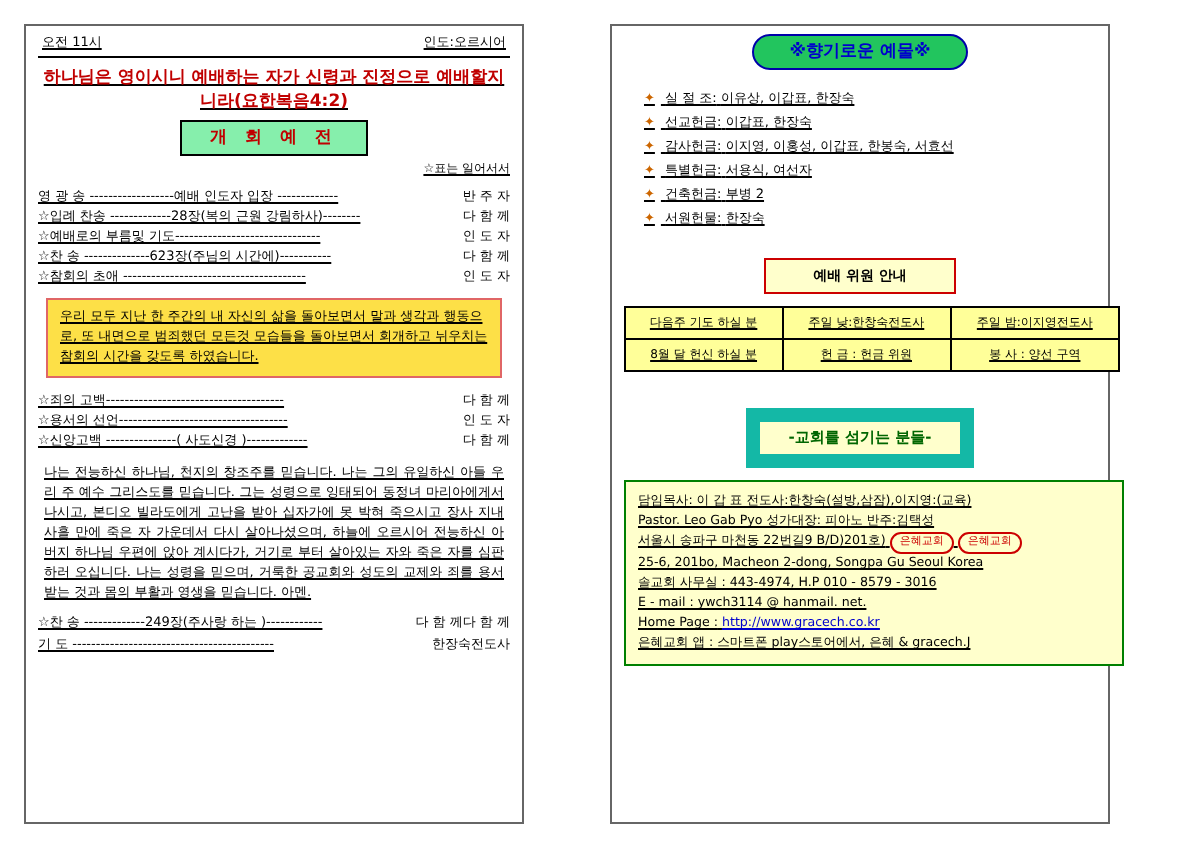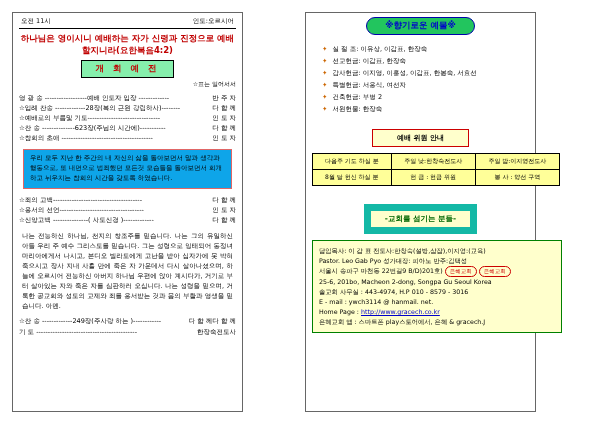--- a/index.html
+++ b/index.html
@@ -4,21 +4,21 @@
 <style>
   html,body{margin:0;padding:0;}
   body{
     width:600px;height:424px;
     background:#ffffff;
     font-family:"DejaVu Sans","Liberation Sans",sans-serif;
     font-size:7px;color:#000;
     overflow:hidden;
   }
   .page{position:relative;width:600px;height:424px;}
-  .panel{position:absolute;top:12px;width:231px;height:400px;border:1px solid #666;box-sizing:border-box;background:#fff;}
+  .panel{position:absolute;top:12px;width:250px;height:400px;border:1px solid #666;box-sizing:border-box;background:#fff;text-decoration:underline;}
   .left{left:12px;}
   .right{left:305px;}
   .pad{padding:4px 6px;box-sizing:border-box;width:100%;height:100%;position:relative;}
   .row-head{display:flex;justify-content:space-between;font-size:6.5px;padding:0 2px 1px 2px;}
   .hr{border-top:1px solid #000;margin:1px 0 2px 0;}
 
   .title-banner{
     text-align:center;font-size:8.5px;font-weight:bold;color:#c00000;
     padding:2px 0 3px 0;
   }
@@ -27,21 +27,21 @@
     padding:2px 14px;font-weight:bold;font-size:8.5px;color:#c00000;
     letter-spacing:3px;
   }
   .center{text-align:center;}
 
   .order-list{margin-top:4px;font-size:6.5px;line-height:1.55;}
   .order-list div{white-space:nowrap;}
   .ol-r{float:right;}
 
   .verse-box{
-    margin:6px 4px;border:1px solid #e06666;background:#0ea5e9;
+    margin:6px 4px;border:1px solid #e06666;background:#fde047;
     padding:4px 6px;font-size:6.5px;line-height:1.5;color:#000;
   }
   .verse-box .vb-inner{border:0;}
 
   .mid-list{font-size:6.5px;line-height:1.6;margin-top:2px;}
   .para{
     margin:5px 3px;font-size:6.5px;line-height:1.55;text-align:justify;
   }
   .bottom-list{font-size:6.5px;line-height:1.6;margin-top:4px;}
 

